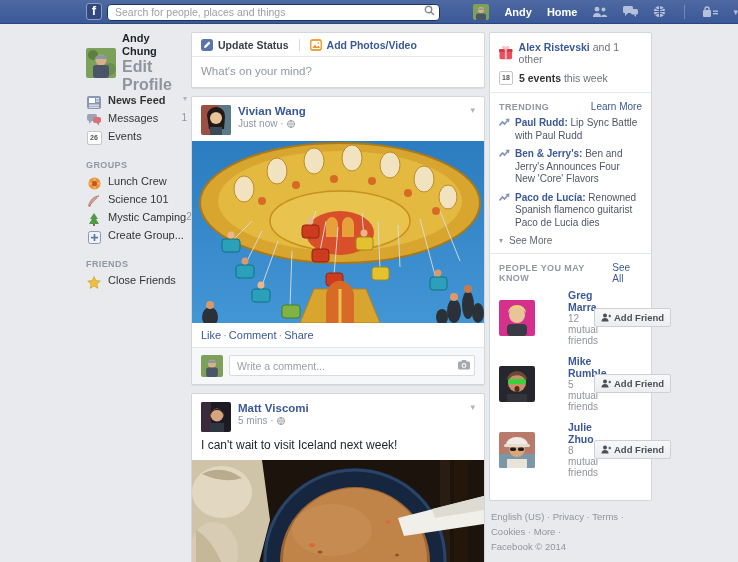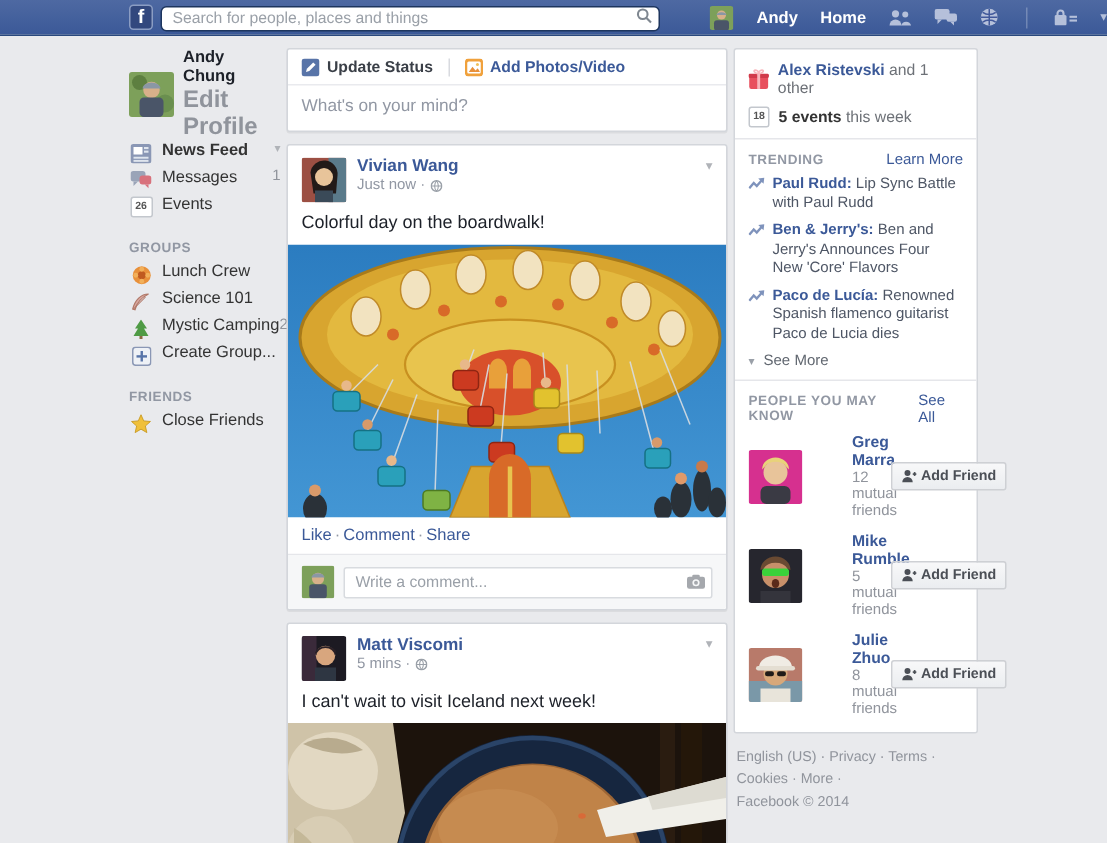--- a/index.html
+++ b/index.html
@@ -61,21 +61,21 @@
   .post-head { display:flex; padding:8px 9px 6px 9px; position:relative; }
   .post-av { width:30px; height:30px; border-radius:2px; overflow:hidden; flex:none; margin-right:7px; cursor:pointer; }
   .post-author { font-size:11.5px; font-weight:bold; color:#3b5998; cursor:pointer; line-height:13px; }
   .post-meta { font-size:10px; color:#9197a3; display:flex; align-items:center; gap:3px; }
   .post-chevron { position:absolute; right:9px; top:8px; color:#b0b3b8; font-size:9px; cursor:pointer; }
   .post-text { padding:0 9px 8px 9px; font-size:12px; color:#1d2129; }
   .post-photo { display:block; width:100%; cursor:pointer; }
   .post-actions { padding:6px 9px; font-size:11px; color:#3b5998; }
   .post-actions .act { cursor:pointer; }
   .post-actions .sep { color:#9197a3; margin:0 2px; }
-  .comment-area { background:#f6f7f8; border-top:1px solid #e5e6ea; padding:7px 9px; display:flex; align-items:center; border-radius:0 0 2px 2px; }
+  .comment-area { background:#f6f7f8; border-top:1px solid #e5e6ea; padding:7px 9px; display:flex; border-radius:0 0 2px 2px; }
   .cmt-av { width:22px; height:22px; border-radius:2px; overflow:hidden; flex:none; margin-right:6px; }
   .cmt-box { position:relative; flex:1; }
   .cmt-box input { width:100%; height:21px; border:1px solid #d8dbdf; border-radius:2px; padding:0 22px 0 7px;
                    font-size:10.5px; font-family:inherit; color:#333; outline:none; }
   .cmt-box input::placeholder { color:#9aa0a8; }
   .cmt-cam { position:absolute; right:5px; top:5px; cursor:pointer; }
 
   
   .rail-panel { background:#fff; border:1px solid #d3d6db; border-radius:2px; padding:8px 9px; }
   .rail-row { display:flex; align-items:center; gap:6px; font-size:10.5px; margin-bottom:6px; cursor:pointer; }
@@ -311,21 +311,20 @@
           <div class="post-meta">
             <span>Just now · </span>
             <svg width="8" height="8" viewBox="0 0 8 8">
                 <circle cx="4" cy="4" r="3.5" fill="none" stroke="#9aa0a8" stroke-width="1"></circle>
                 <path d="M0.5 4 h7 M4 0.5 a5.5 5.5 0 0 1 0 7 M4 0.5 a5.5 5.5 0 0 0 0 7" stroke="#9aa0a8" stroke-width="0.7" fill="none"></path>
               </svg>
           </div>
         </div>
         <span class="post-chevron">▾</span>
       </div>
-      <div class="post-text">Colorful day on the boardwalk!</div>
 
       <svg class="post-photo" width="292" height="182" viewBox="0 0 292 182" preserveAspectRatio="none">
         <defs>
           <linearGradient id="sky" x1="0" y1="0" x2="0" y2="1">
             <stop offset="0" stop-color="#2b7cc0"></stop>
               <stop offset="1" stop-color="#4396d4"></stop>
           </linearGradient>
         </defs>
         <rect width="292" height="182" fill="url(#sky)"></rect>
 
@@ -580,21 +579,21 @@
           <svg width="10" height="9" viewBox="0 0 10 9" fill="#4b4f56">
               <circle cx="4" cy="2.4" r="2"></circle>
               <path d="M0.5 8.5 a3.5 3.5 0 0 1 7 0 z"></path>
               <rect x="7.5" y="2.5" width="2.6" height="1.1"></rect>
               <rect x="8.2" y="1.7" width="1.1" height="2.6"></rect>
             </svg>
           <span>Add Friend</span>
         </div>
       </div>
 
-      <div class="pymk-row" style="margin-bottom:2px;">
+      <div class="pymk-row" style="margin-bottom:14px;">
         <div class="pymk-av">
           <svg width="36" height="36" viewBox="0 0 36 36">
               <rect width="36" height="36" fill="#b87a6a"></rect>
               <rect x="0" y="22" width="36" height="14" fill="#7a98a8"></rect>
               <circle cx="18" cy="17" r="8" fill="#d8a87a"></circle>
               <path d="M7 13 a11 8 0 0 1 22 0 z" fill="#f0ece4"></path>
               <rect x="5" y="12" width="26" height="3" rx="1.5" fill="#e4ded2"></rect>
               <rect x="11" y="15.5" width="6" height="3.4" rx="1.6" fill="#201a18"></rect>
               <rect x="19" y="15.5" width="6" height="3.4" rx="1.6" fill="#201a18"></rect>
               <rect x="8" y="27" width="20" height="9" fill="#e8e4da"></rect>

